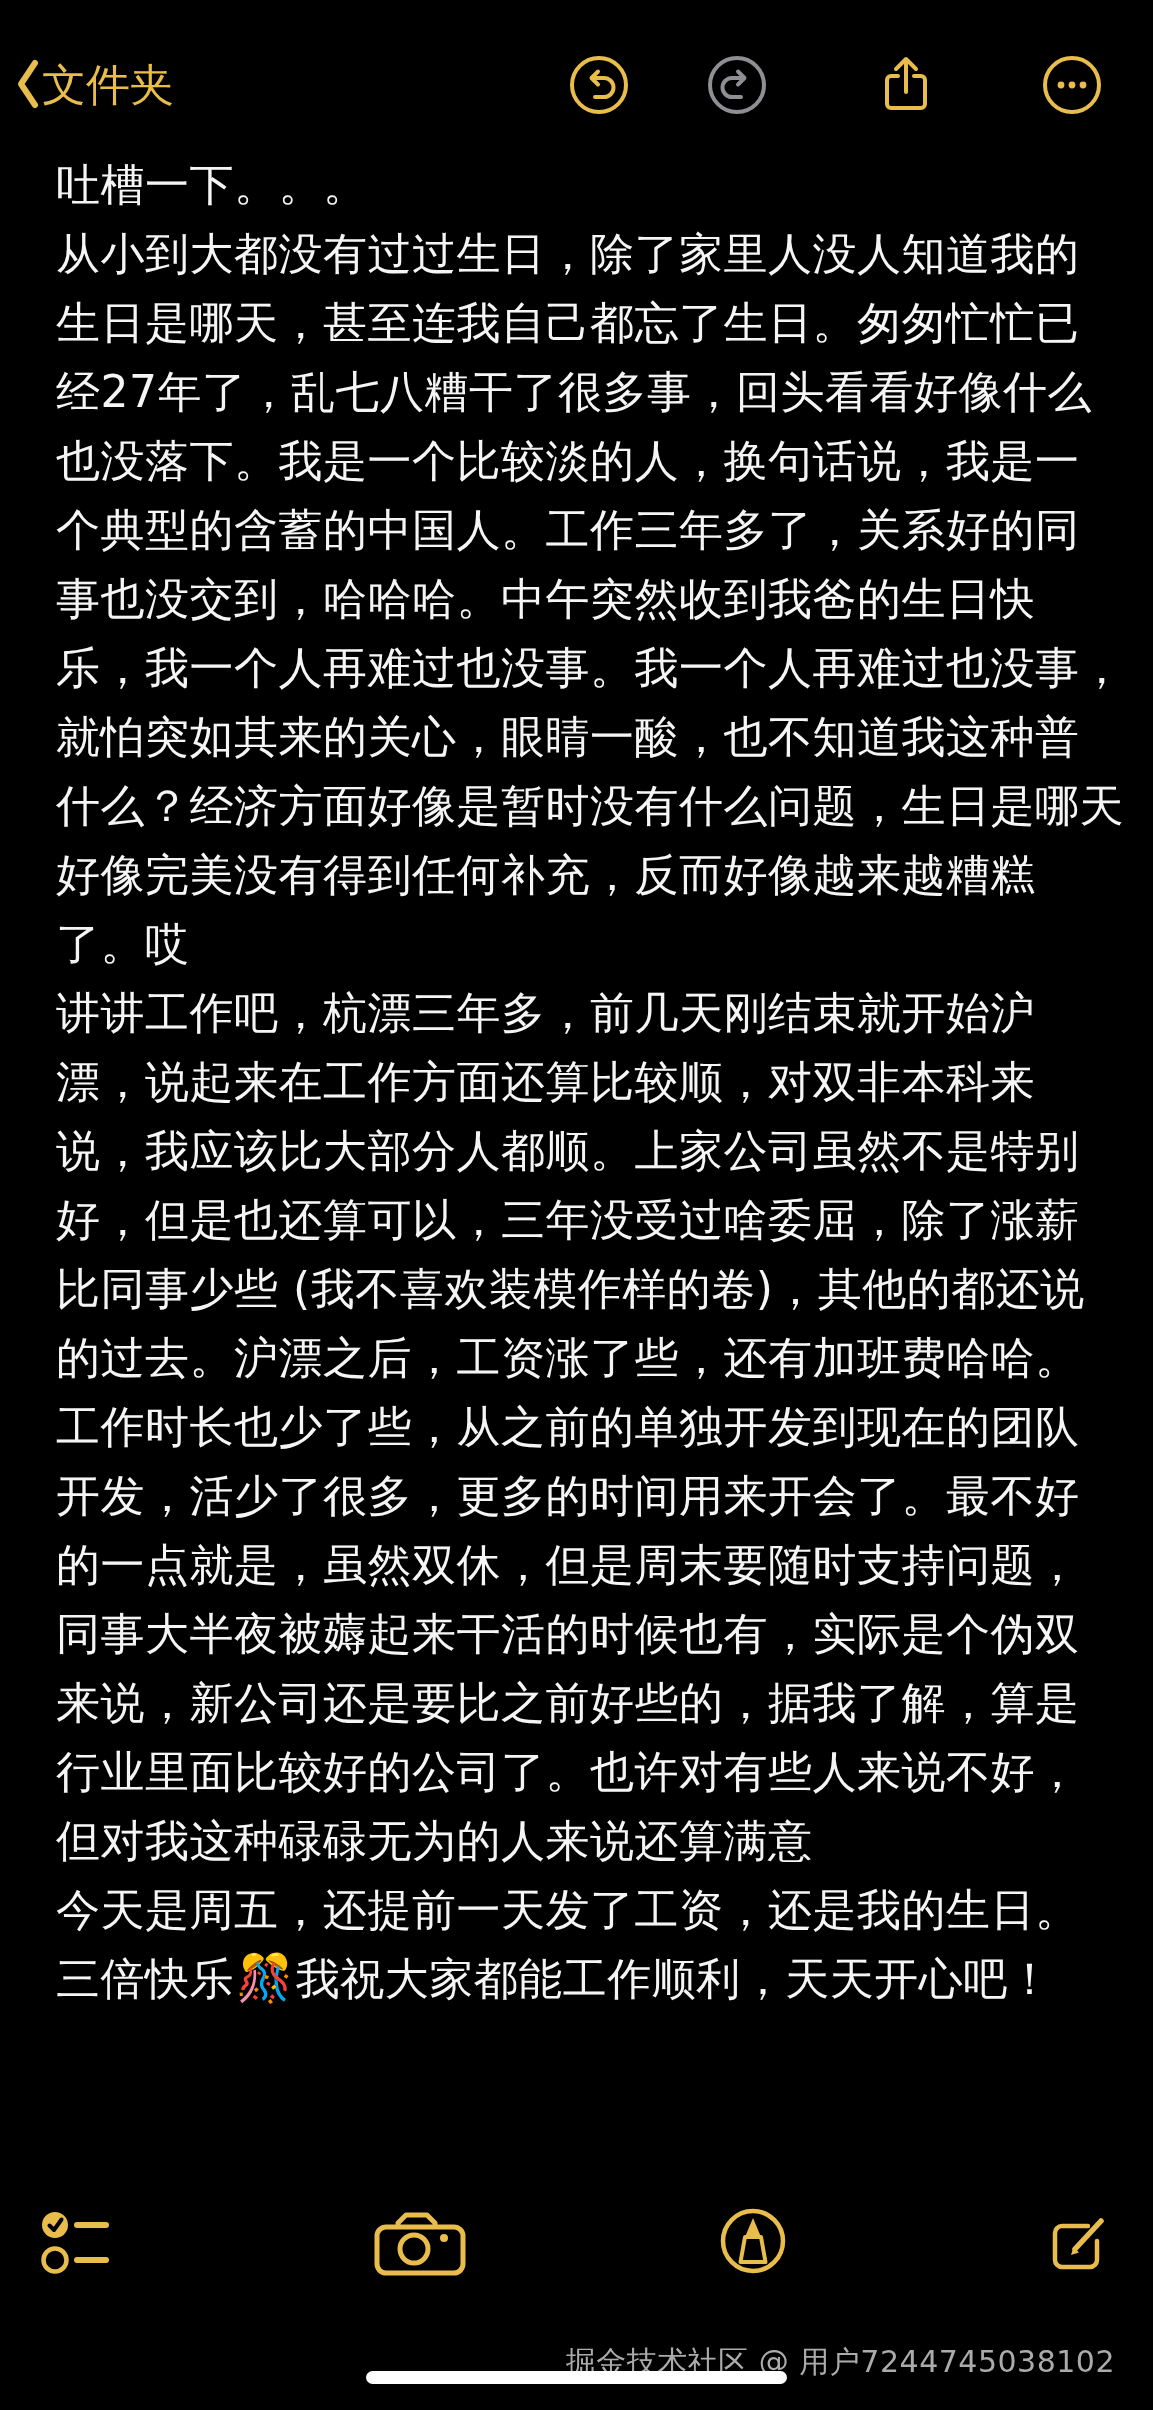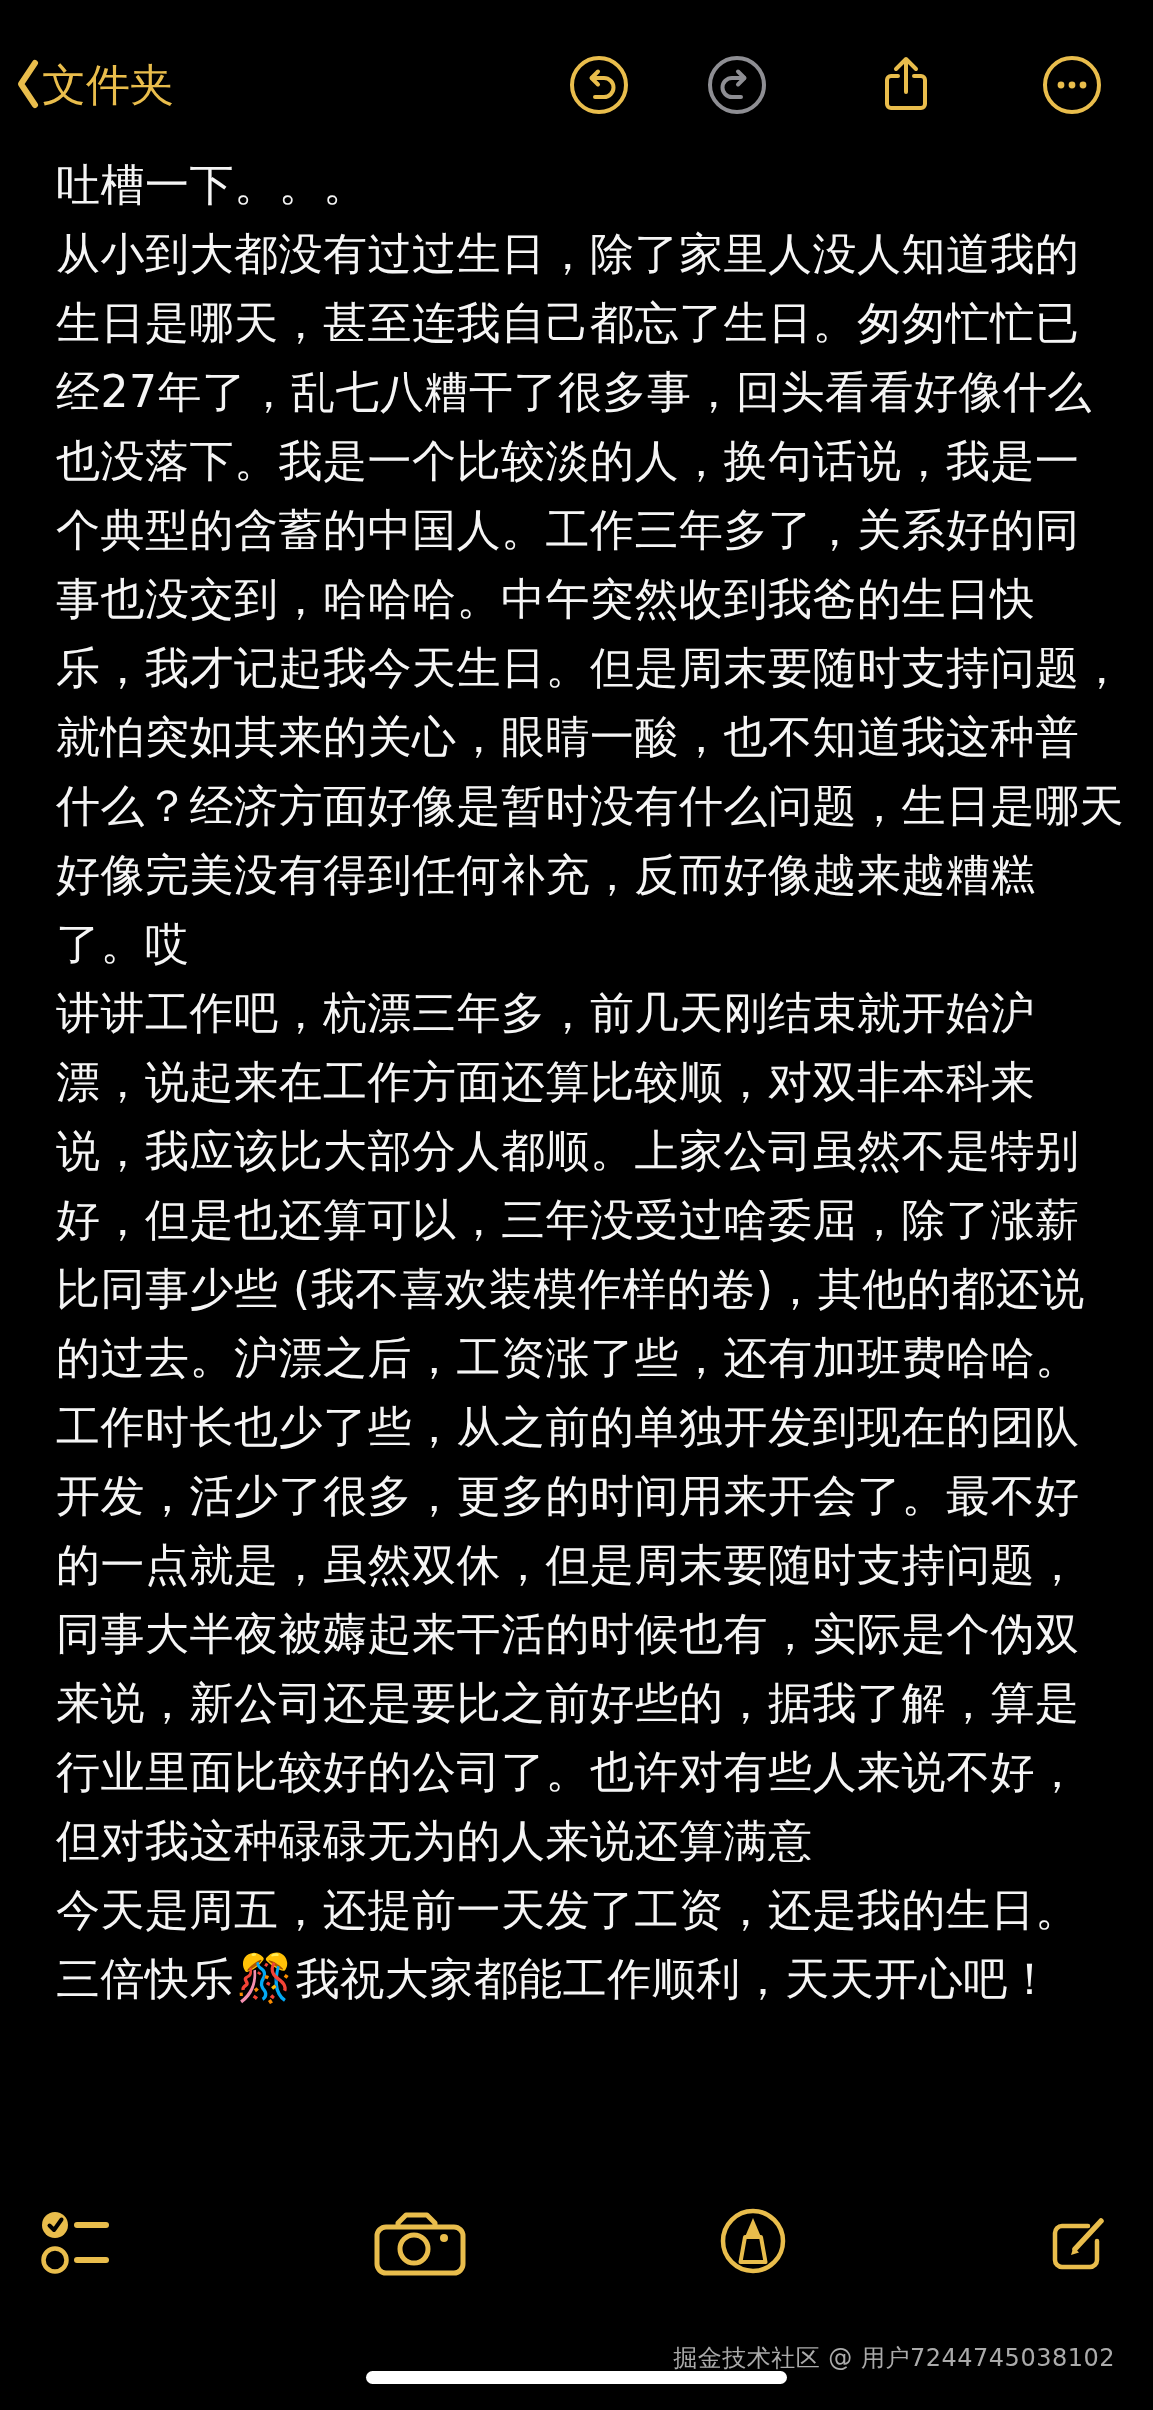--- a/index.html
+++ b/index.html
@@ -56,21 +56,21 @@
   .toolbar .tool-btn{position:absolute;}
   .tool-checklist,.tool-camera,.tool-markup,.tool-compose{top:0;}
   
   .toolbar .tool-checklist{left:40px;top:15px;}
   .toolbar .tool-camera{left:374px;top:17px;}
   .toolbar .tool-markup{left:716px;top:11px;}
   .toolbar .tool-compose{left:1041px;top:13px;}
   
   .watermark{
     position:absolute;right:38px;top:2342px;
-    font-size:24px;color:var(--wm);letter-spacing:0.5px;
+    font-size:30px;color:var(--wm);letter-spacing:0.5px;
     white-space:nowrap;
     text-align:right;
   }
   .home-indicator{
     position:absolute;left:366px;top:2371px;width:421px;height:13px;
     background:#ffffff;border-radius:7px;
   }
 </style>
 </head>
 <body>
@@ -129,21 +129,21 @@
 
 <div class="note-body">
   <div>
       <div class="note-line">吐槽一下。。。</div>
       <div class="note-line">从小到大都没有过过生日，除了家里人没人知道我的</div>
       <div class="note-line">生日是哪天，甚至连我自己都忘了生日。匆匆忙忙已</div>
       <div class="note-line">经27年了，乱七八糟干了很多事，回头看看好像什么</div>
       <div class="note-line">也没落下。我是一个比较淡的人，换句话说，我是一</div>
       <div class="note-line">个典型的含蓄的中国人。工作三年多了，关系好的同</div>
       <div class="note-line">事也没交到，哈哈哈。中午突然收到我爸的生日快</div>
-      <div class="note-line">乐，我才记起我今天生日。但是周末要随时支持问题，</div>
+      <div class="note-line">乐，我一个人再难过也没事。我一个人再难过也没事，</div>
       <div class="note-line">就怕突如其来的关心，眼睛一酸，也不知道我这种普</div>
       <div class="note-line">什么？经济方面好像是暂时没有什么问题，生日是哪天</div>
       <div class="note-line">好像完美没有得到任何补充，反而好像越来越糟糕</div>
       <div class="note-line">了。哎</div>
       <div class="note-line">讲讲工作吧，杭漂三年多，前几天刚结束就开始沪</div>
       <div class="note-line">漂，说起来在工作方面还算比较顺，对双非本科来</div>
       <div class="note-line">说，我应该比大部分人都顺。上家公司虽然不是特别</div>
       <div class="note-line">好，但是也还算可以，三年没受过啥委屈，除了涨薪</div>
       <div class="note-line">比同事少些 (我不喜欢装模作样的卷)，其他的都还说</div>
       <div class="note-line">的过去。沪漂之后，工资涨了些，还有加班费哈哈。</div>

